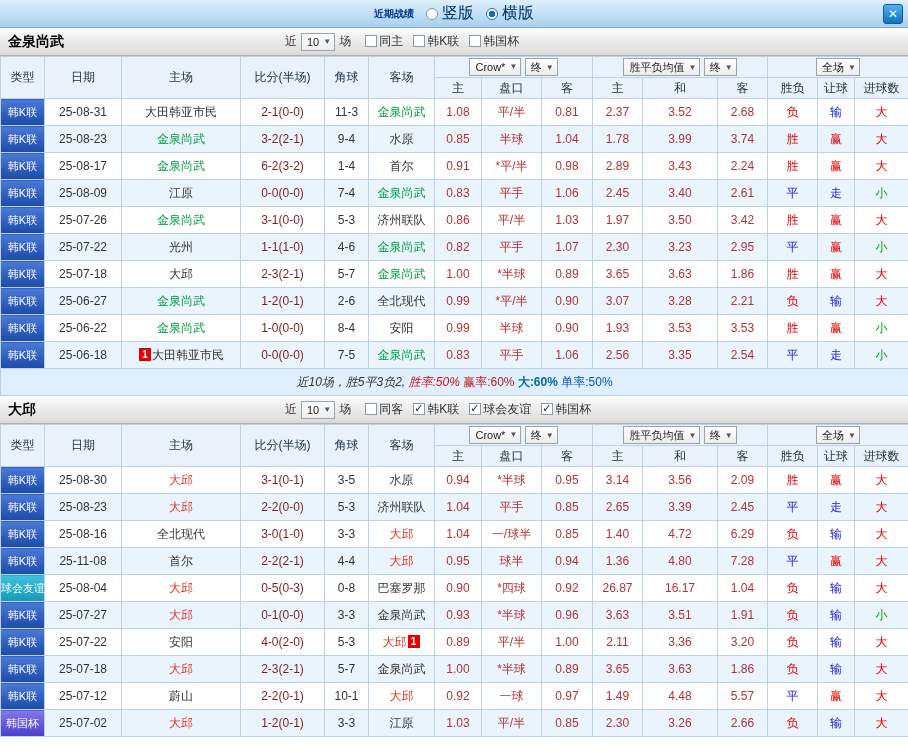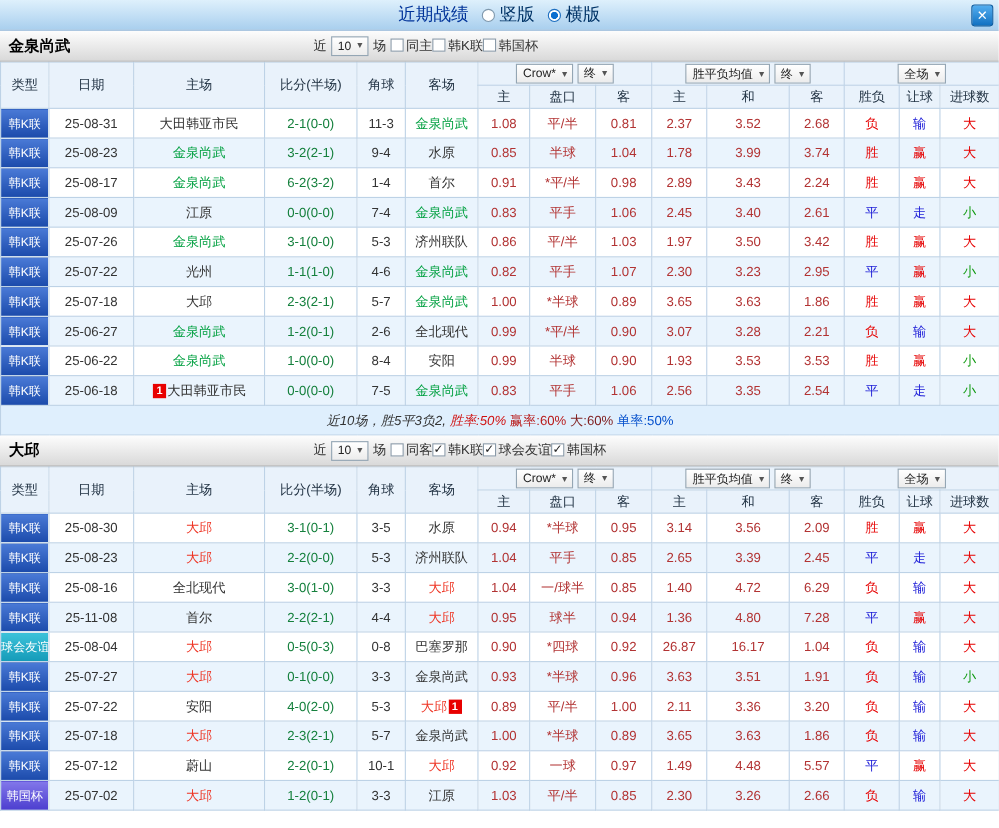--- a/index.html
+++ b/index.html
@@ -1,46 +1,46 @@
 <!DOCTYPE html>
 <html><head>
 <meta charset="utf-8">
 <style>
   *{box-sizing:border-box}
   body{margin:0;background:#fff;font-family:"Liberation Sans","DejaVu Sans",sans-serif}
   .page{width:908px;height:753px;overflow:hidden;position:relative;background:#fff}
   .topbar{height:28px;background:linear-gradient(#def0fc,#a9cfee);border-bottom:1px solid #7fa9d2;display:flex;align-items:center;justify-content:center;position:relative;gap:12px}
-  .title{font-size:16px;font-weight:normal;color:#003399}
+  .title{font-size:10px;font-weight:bold;color:#003399}
   .radio-lab{display:inline-flex;align-items:center;gap:4px;font-size:16px;color:#003366;cursor:pointer}
   .radio{width:12px;height:12px;border-radius:50%;border:1px solid #7f98ad;background:#fff;display:inline-block}
   .radio.on{border-color:#1e6fc0;background:radial-gradient(circle,#0b6fd0 0 3px,#fff 3.5px)}
   .close{position:absolute;right:5px;top:4px;width:20px;height:20px;border-radius:3px;background:linear-gradient(#54aef0,#1171c2);border:1px solid #0d5ca0;color:#fff;font-size:12px;font-weight:bold;line-height:18px;text-align:center;cursor:pointer}
   .sechead{height:28px;background:linear-gradient(#fdfdfd,#d9d9d9);border-bottom:1px solid #b0b0b0;display:flex;align-items:center;position:relative}
   .team{font-size:14px;font-weight:bold;color:#000;padding-left:8px}
   .filters{position:absolute;left:285px;display:flex;align-items:center;gap:4px;font-size:12px;color:#333}
   .sel{display:inline-flex;align-items:center;height:18px;border:1px solid #94a6b4;background:linear-gradient(#ffffff,#ececec);padding:0 3px 0 5px;font-size:11px;color:#222;gap:4px;cursor:pointer;white-space:nowrap}
   .ar{font-size:8px;color:#555}
-  .chklab{display:inline-flex;align-items:center;gap:2px;margin-left:0;cursor:pointer}
+  .chklab{display:inline-flex;align-items:center;gap:2px;margin-left:10px;cursor:pointer}
   .cb{width:12px;height:12px;border:1px solid #8a9aa8;background:#fff;display:inline-block;position:relative}
   .cb.on::after{content:"✓";position:absolute;left:0;top:-2px;font-size:11px;color:#222;font-weight:bold}
   table.grid{border-collapse:collapse;table-layout:fixed;width:908px}
   .grid th,.grid td{border:1px solid #bdd2e6;text-align:center;overflow:hidden;white-space:nowrap;padding:0 1px}
   .grid thead th{background:#e9f2fb;font-weight:normal;font-size:12px;color:#223344;height:21px}
   .grid tbody td{height:27px;font-size:12px;color:#333;background:#fff}
   .grid tbody tr.alt td{background:#eaf4fd}
   .grid tbody td.type{padding:0;font-size:11px;color:#fff}
   .grid tbody td.type.kl{background:linear-gradient(#4a7ad6,#1b4aab)}
   .grid tbody td.type.fr{background:linear-gradient(#3cc2da,#149ab8)}
   .grid tbody td.type.cup{background:linear-gradient(#8277ea,#4c3ecf)}
   .grid tbody td.od{color:#b23333}
   .grid tbody td.c-r{color:#e60000}
   .grid tbody td.c-b{color:#2020d8}
   .grid tbody td.c-g{color:#0f9a10}
   .grid tbody td.summary{background:#dfeffd;font-size:12px}
-  .score{color:#15803d}
+  .score{color:#7f1d1d}
   .t-g{color:#00a040}
   .t-r{color:#ee3322}
   .bdg{display:inline-block;background:#e80000;color:#fff;font-size:10px;font-weight:bold;width:12px;height:13px;line-height:13px;margin:0 1px;vertical-align:1px}
 </style>
 </head>
 <body>
 
 <div class="page">
 
   <div class="topbar">
@@ -308,21 +308,21 @@
           <td class="od"><span>平手</span></td>
           <td class="od"><span>1.06</span></td>
           <td class="od"><span>2.56</span></td>
           <td class="od"><span>3.35</span></td>
           <td class="od"><span>2.54</span></td>
           <td class="res c-b"><span>平</span></td>
           <td class="res c-b"><span>走</span></td>
           <td class="res c-g"><span>小</span></td>
         </tr>
         <tr>
-          <td colspan="15" class="summary"><span style="color: rgb(51, 51, 51); font-style: italic;">近10场，胜5平3负2,  </span><span style="color: rgb(208, 16, 16); font-style: italic;">胜率:50%  </span><span style="color: #b91c1c;">赢率:60%  </span><span style="color: #7f1d1d;">大:60%  </span><span style="color: rgb(5, 80, 204);">单率:50%</span></td>
+          <td colspan="15" class="summary"><span style="color: rgb(51, 51, 51); font-style: italic;">近10场，胜5平3负2,  </span><span style="color: rgb(208, 16, 16); font-style: italic;">胜率:50%  </span><span style="color: #b91c1c;">赢率:60%  </span><span style="color: #0369a1; font-weight: bold;">大:60%  </span><span style="color: rgb(5, 80, 204);">单率:50%</span></td>
         </tr>
       </tbody>
   </table>
 
   <div class="sechead">
     <span class="team">大邱</span>
     <div class="filters">
       <span>近</span>
       <span class="sel">
           <span>10</span>

